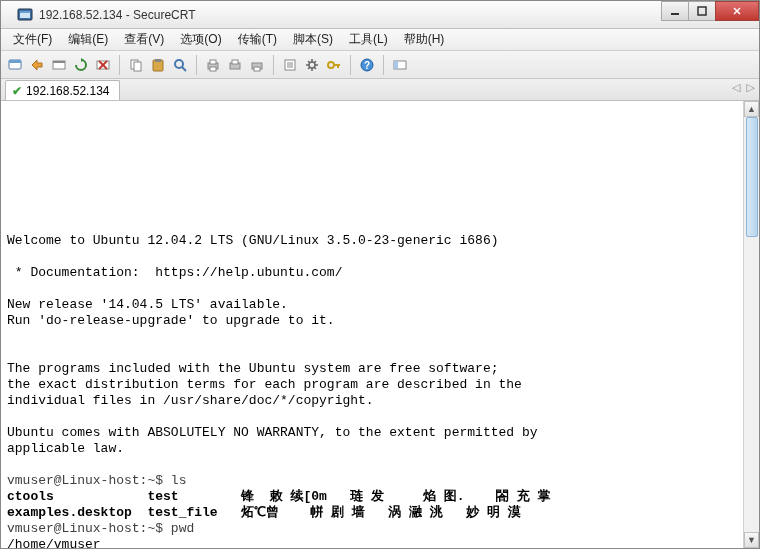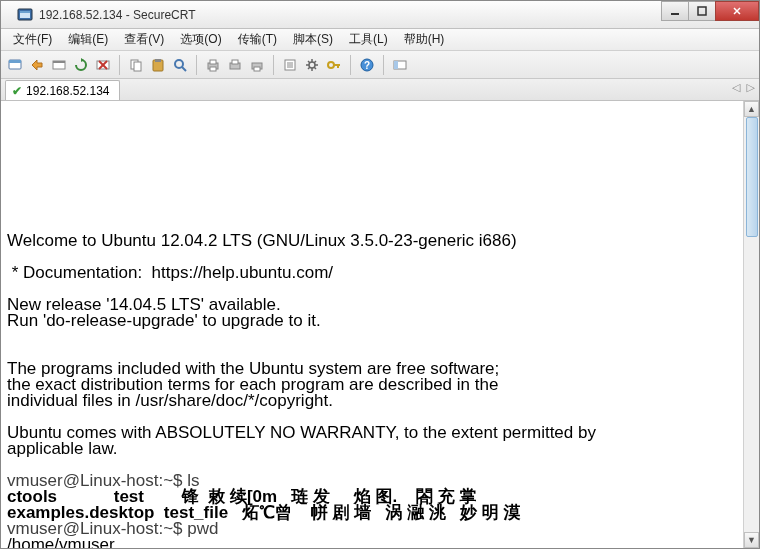--- a/index.html
+++ b/index.html
@@ -20,21 +20,21 @@
   .tb-sep { width: 1px; height: 20px; background: #c0c0c0; margin: 0 4px; }
   .tb-btn { width: 20px; height: 20px; display: flex; align-items: center; justify-content: center; border: 1px solid transparent; }
   
   .tabbar { height: 22px; background: linear-gradient(#f0f0f0,#e4e4e4); display: flex; align-items: flex-end; padding: 0 4px; border-bottom: 1px solid #c0c0c0; position: relative; }
   .tab { background: #fff; border: 1px solid #b8b8b8; border-bottom: none; padding: 2px 10px 2px 6px; display: flex; align-items: center; gap: 4px; font-size: 12px; height: 20px; border-radius: 2px 2px 0 0; }
   .tab .chk { color: #3a9c3a; font-weight: bold; }
   .tab-scroll { position: absolute; right: 4px; top: 2px; display: flex; gap: 6px; color: #888; font-size: 11px; }
   .tab-scroll span { cursor: default; }
   
   .terminal-wrap { position: relative; height: calc(100% - 28px - 22px - 28px - 22px); }
-  .terminal { width: calc(100% - 16px); height: 100%; background: #fff; color: #000; font-family: Liberation Sans, sans-serif; font-size: 17px; line-height: 16px; padding: 4px 6px; white-space: pre; overflow: hidden; }
+  .terminal { width: calc(100% - 16px); height: 100%; background: #fff; color: #000; font-family: Liberation Mono, monospace; font-size: 13px; line-height: 16px; padding: 4px 6px; white-space: pre; overflow: hidden; }
   .scrollbar-v { position: absolute; right: 0; top: 0; width: 16px; height: 100%; background: #f0f0f0; border-left: 1px solid #d0d0d0; }
   .sb-arrow { height: 16px; background: linear-gradient(#f8f8f8,#e0e0e0); border: 1px solid #c0c0c0; display: flex; align-items: center; justify-content: center; font-size: 9px; color: #555; }
   .sb-thumb { position: absolute; top: 16px; left: 2px; width: 12px; height: 120px; background: linear-gradient(90deg,#d8e8f4,#b8d4ec); border: 1px solid #8ab4d8; border-radius: 2px; }
   
   .prompt-dim { color: #404040; }
   .bold { font-weight: bold; }
 </style>
 </head>
 <body>
 

